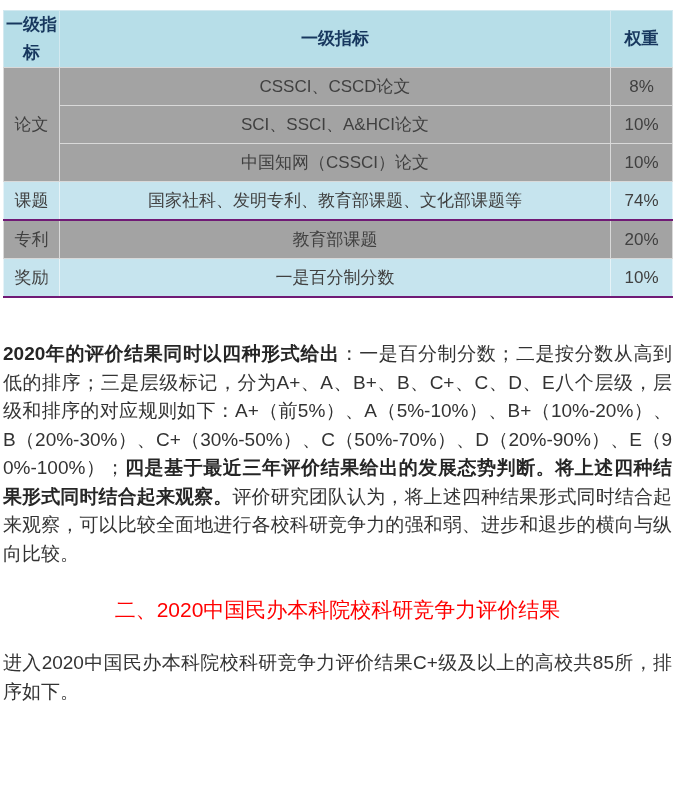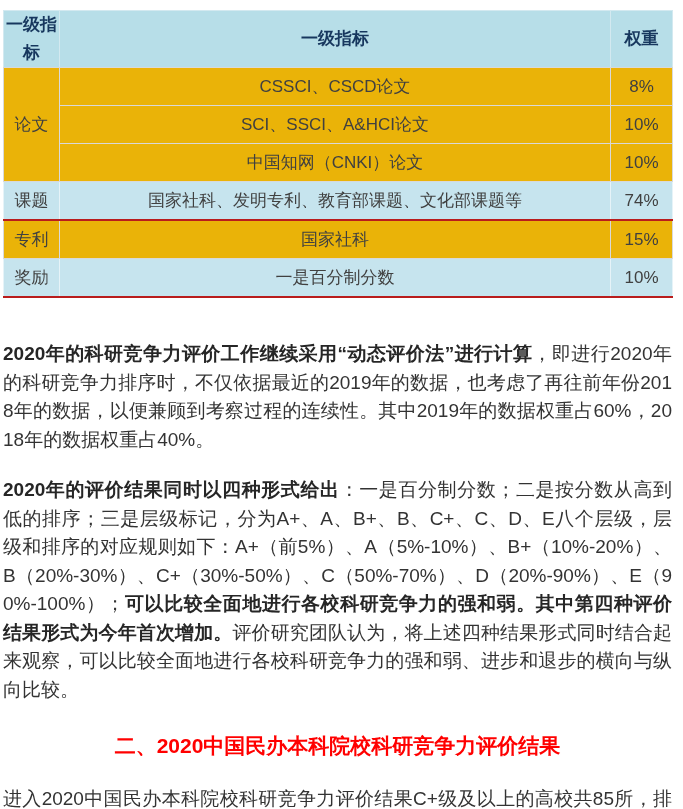--- a/index.html
+++ b/index.html
@@ -37,49 +37,49 @@
     color: #17375E;
     font-weight: bold;
     height: 56px;
     line-height: 1.65;
     border: 1px solid #d3e9f0;
     border-bottom: 1px solid #d9d9d9;
   }
   table.indicators tbody td {
     height: 37px;
     color: #404040;
-    background: #eab308;
+    background: #a3a3a3;
     border: 1px solid #d9d9d9;
   }
   table.indicators tr.band td {
     background: #C6E4EE;
     border-left: 1px solid #e6f3f8;
     border-right: 1px solid #e6f3f8;
-    border-bottom: 2px solid #b91c1c;
+    border-bottom: 2px solid #701a75;
   }
 
   
   .content {
     margin-top: 42px;
   }
   .content p {
     font-size: 19px;
     line-height: 28.5px;
     margin: 0 0 22px 0;
     text-align: justify;
     word-break: break-all;
   }
   .content strong {
     color: #262626;
     font-weight: bold;
   }
   h2.section-title {
     color: #FF0000;
     font-size: 21px;
-    font-weight: bold;
+    font-weight: normal;
     text-align: center;
     margin: 27px 0 24px 0;
     line-height: 30px;
   }
   .content p.last {
     margin-bottom: 0;
   }
 </style>
 </head>
 <body>
@@ -103,45 +103,44 @@
       <tr>
         <td rowspan="3">论文</td>
         <td>CSSCI、CSCD论文</td>
         <td>8%</td>
       </tr>
       <tr>
         <td>SCI、SSCI、A&amp;HCI论文</td>
         <td>10%</td>
       </tr>
       <tr>
-        <td>中国知网（CNKI）论文</td>
+        <td>中国知网（CSSCI）论文</td>
         <td>10%</td>
       </tr>
       <tr class="band">
         <td>课题</td>
         <td>国家社科、发明专利、教育部课题、文化部课题等</td>
         <td>74%</td>
       </tr>
       <tr>
         <td>专利</td>
-        <td>国家社科</td>
-        <td>15%</td>
+        <td>教育部课题</td>
+        <td>20%</td>
       </tr>
       <tr class="band">
         <td>奖励</td>
         <td>一是百分制分数</td>
         <td>10%</td>
       </tr>
     </tbody>
   </table>
 
   <div class="content">
 
-    <p><strong>2020年的科研竞争力评价工作继续采用“动态评价法”进行计算</strong><span>，即进行2020年的科研竞争力排序时，不仅依据最近的2019年的数据，也考虑了再往前年份2018年的数据，以便兼顾到考察过程的连续性。其中2019年的数据权重占60%，2018年的数据权重占40%。</span></p>
 
-    <p><strong>2020年的评价结果同时以四种形式给出</strong><span>：一是百分制分数；二是按分数从高到低的排序；三是层级标记，分为A+、A、B+、B、C+、C、D、E八个层级，层级和排序的对应规则如下：A+（前5%）、A（5%-10%）、B+（10%-20%）、B（20%-30%）、C+（30%-50%）、C（50%-70%）、D（20%-90%）、E（90%-100%）；</span><strong>可以比较全面地进行各校科研竞争力的强和弱。其中第四种评价结果形式为今年首次增加。</strong><span>评价研究团队认为，将上述四种结果形式同时结合起来观察，可以比较全面地进行各校科研竞争力的强和弱、进步和退步的横向与纵向比较。</span></p>
+    <p><strong>2020年的评价结果同时以四种形式给出</strong><span>：一是百分制分数；二是按分数从高到低的排序；三是层级标记，分为A+、A、B+、B、C+、C、D、E八个层级，层级和排序的对应规则如下：A+（前5%）、A（5%-10%）、B+（10%-20%）、B（20%-30%）、C+（30%-50%）、C（50%-70%）、D（20%-90%）、E（90%-100%）；</span><strong>四是基于最近三年评价结果给出的发展态势判断。将上述四种结果形式同时结合起来观察。</strong><span>评价研究团队认为，将上述四种结果形式同时结合起来观察，可以比较全面地进行各校科研竞争力的强和弱、进步和退步的横向与纵向比较。</span></p>
 
     <h2 class="section-title">二、2020中国民办本科院校科研竞争力评价结果</h2>
 
     <p class="last">进入2020中国民办本科院校科研竞争力评价结果C+级及以上的高校共85所，排序如下。</p>
 
   </div>
 </div>
 
 </body></html>

